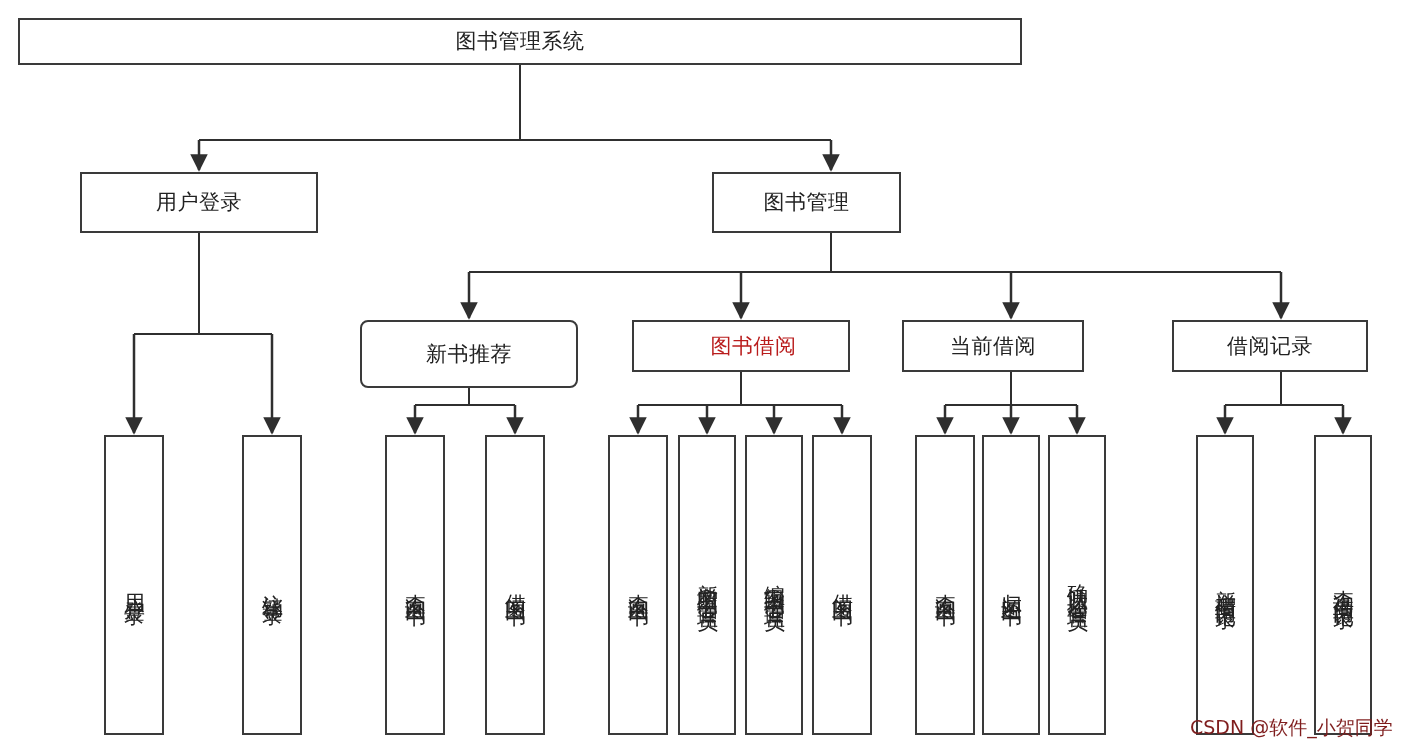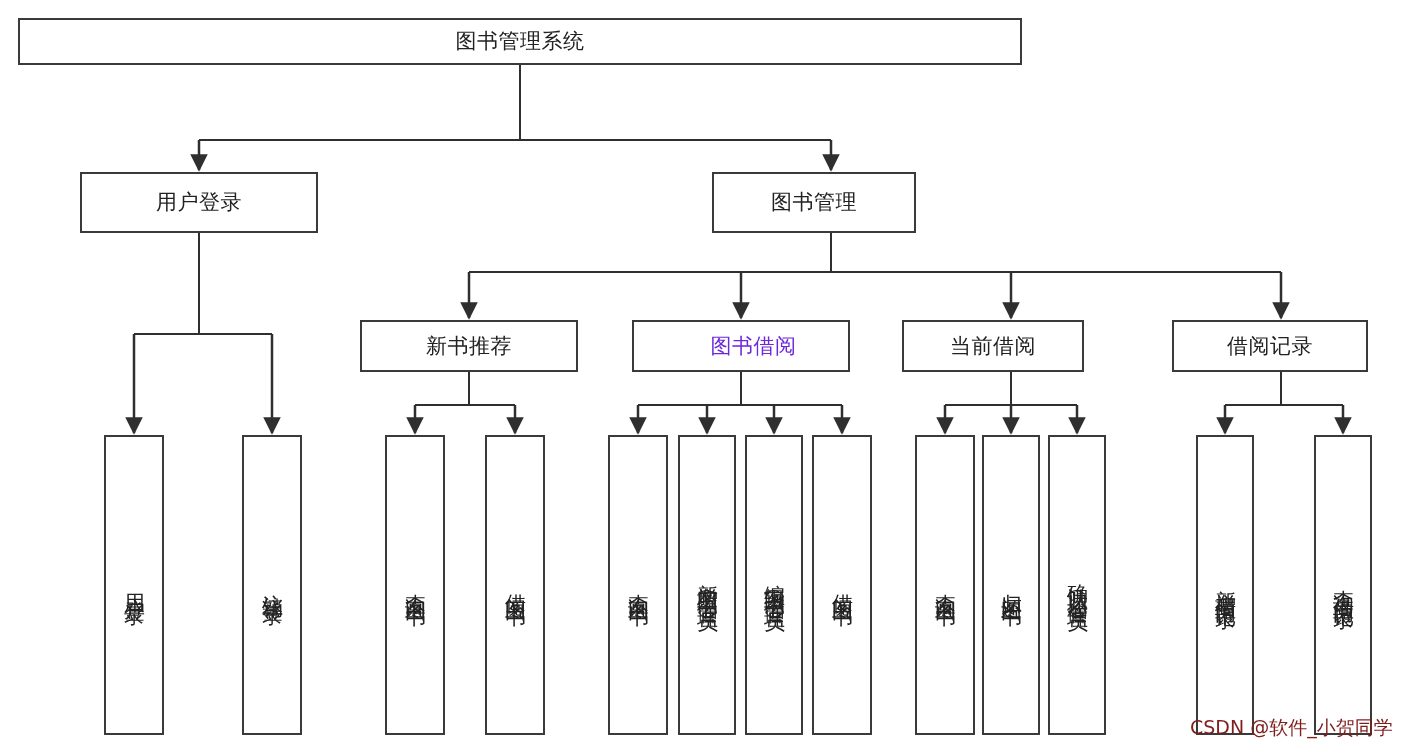--- a/index.html
+++ b/index.html
@@ -116,28 +116,28 @@
       </g>
   </svg>
 
   <div id="node-layer">
       <div class="node-box horizontal" style="left: 18px; top: 18px; width: 1004px; height: 47px; border-color: rgb(58, 58, 58); background: rgb(255, 255, 255);">
         <span class="node-label" style="color: rgb(34, 34, 34);">图书管理系统</span>
       </div>
       <div class="node-box horizontal" style="left: 80px; top: 172px; width: 238px; height: 61px; border-color: rgb(58, 58, 58); background: rgb(255, 255, 255);">
         <span class="node-label" style="color: rgb(34, 34, 34);">用户登录</span>
       </div>
-      <div class="node-box horizontal" style="left: 712px; top: 172px; width: 204px; height: 61px; border-color: rgb(58, 58, 58); background: rgb(255, 255, 255);">
+      <div class="node-box horizontal" style="left: 712px; top: 172px; width: 189px; height: 61px; border-color: rgb(58, 58, 58); background: rgb(255, 255, 255);">
         <span class="node-label" style="color: rgb(34, 34, 34);">图书管理</span>
       </div>
-      <div class="node-box horizontal" style="left: 360px; top: 320px; width: 218px; height: 52px; border-color: rgb(58, 58, 58); background: rgb(255, 255, 255);">
+      <div class="node-box horizontal" style="left: 360px; top: 320px; width: 218px; height: 68px; border-color: rgb(58, 58, 58); background: rgb(255, 255, 255); border-radius: 8px;">
         <span class="node-label" style="color: rgb(34, 34, 34);">新书推荐</span>
       </div>
       <div class="node-box horizontal" style="left: 632px; top: 320px; width: 218px; height: 52px; border-color: rgb(58, 58, 58); background: rgb(255, 255, 255);">
-        <span class="node-label" style="color: #6d28d9; margin-left: 25px;">图书借阅</span>
+        <span class="node-label" style="color: #b91c1c; margin-left: 25px;">图书借阅</span>
       </div>
       <div class="node-box horizontal" style="left: 902px; top: 320px; width: 182px; height: 52px; border-color: rgb(58, 58, 58); background: rgb(255, 255, 255);">
         <span class="node-label" style="color: rgb(34, 34, 34);">当前借阅</span>
       </div>
       <div class="node-box horizontal" style="left: 1172px; top: 320px; width: 196px; height: 52px; border-color: rgb(58, 58, 58); background: rgb(255, 255, 255);">
         <span class="node-label" style="color: rgb(34, 34, 34);">借阅记录</span>
       </div>
       <div class="node-box vertical" style="left: 104px; top: 435px; width: 60px; height: 300px; border-color: rgb(58, 58, 58); background: rgb(255, 255, 255);">
         <span class="node-label" style="color: rgb(34, 34, 34);">用户登录</span>
       </div>

